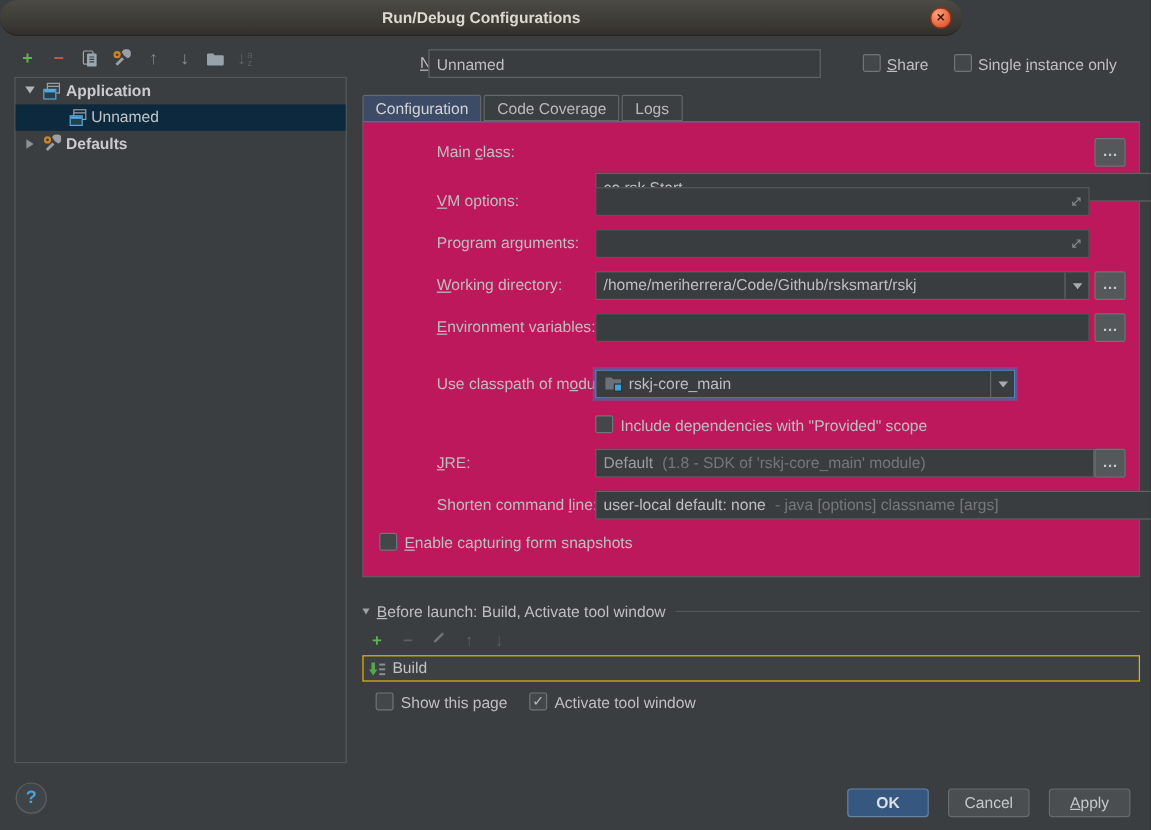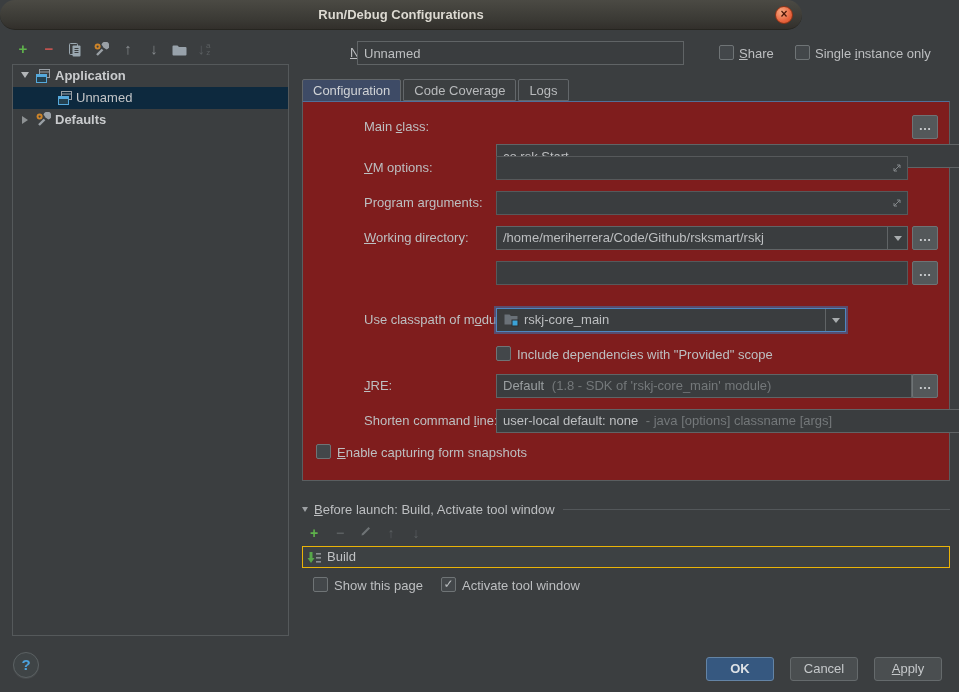--- a/index.html
+++ b/index.html
@@ -65,21 +65,21 @@
   
   .tabs { position:absolute; left:302px; top:79px; height:23px; display:flex; }
   .tab {
     height:22px; line-height:21px; padding:0 10px; border:1px solid #63676a;
     background:#3c3f41; color:#b8babc; margin-right:2px; border-radius:2px 2px 0 0;
   }
   .tab.selected { background:#3e4b66; color:#d0d3d6; height:23px; }
   
   .panel {
     position:absolute; left:302px; top:101px; width:648px; height:380px;
-    border:1px solid #5a5e60; border-top:1px solid #50709a; background:#7f1d1d;
+    border:1px solid #5a5e60; border-top:1px solid #50709a; background:#be185d;
   }
   .combo {
     position:absolute; height:24px; background:#3a3d3f; border:1px solid #606466;
     line-height:22px; padding:0 26px 0 6px; white-space:nowrap; overflow:hidden;
   }
   .combo .arrow-box {
     position:absolute; right:0; top:0; bottom:0; width:20px; border-left:1px solid #606466;
     display:flex; align-items:center; justify-content:center;
   }
   .combo .arrow-box .tri-down { border-top-color:#a8acae; border-left-width:4px; border-right-width:4px; border-top-width:5px; }
@@ -234,20 +234,21 @@
 
     <div class="lbl" style="left:13px;top:124px"><span class="mn">W</span>orking directory:</div>
     <div class="combo" style="left:193px;top:124px;width:412px">
       <span>/home/meriherrera/Code/Github/rsksmart/rskj</span>
       <span class="arrow-box">
           <span class="tri-down"></span>
         </span>
     </div>
     <div class="browse" style="left:609px;top:124px"><span>…</span></div>
 
+    <div class="lbl" style="left:13px;top:159px"><span class="mn">E</span>nvironment variables:</div>
     <input class="txt" style="left: 193px; top: 159px; width: 412px; border-color: rgb(86, 89, 91);" value="">
     <div class="browse" style="left:609px;top:159px"><span>…</span></div>
 
     <div class="lbl" style="left:13px;top:206px">Use classpath of m<span class="mn">o</span>dule:</div>
     <div class="combo focused" style="left:193px;top:206px;width:350px">
       <span style="display:inline-block;vertical-align:-3px;margin-right:5px">
         <svg width="16" height="16" viewBox="0 0 16 16">
             <path d="M1.5 3.5h5l1.5 1.5h6.5v8.5h-13z" fill="#6a7178"></path>
             <rect x="9" y="9" width="6" height="6" fill="#3ba3d8" stroke="#2c2f31"></rect>
           </svg>

